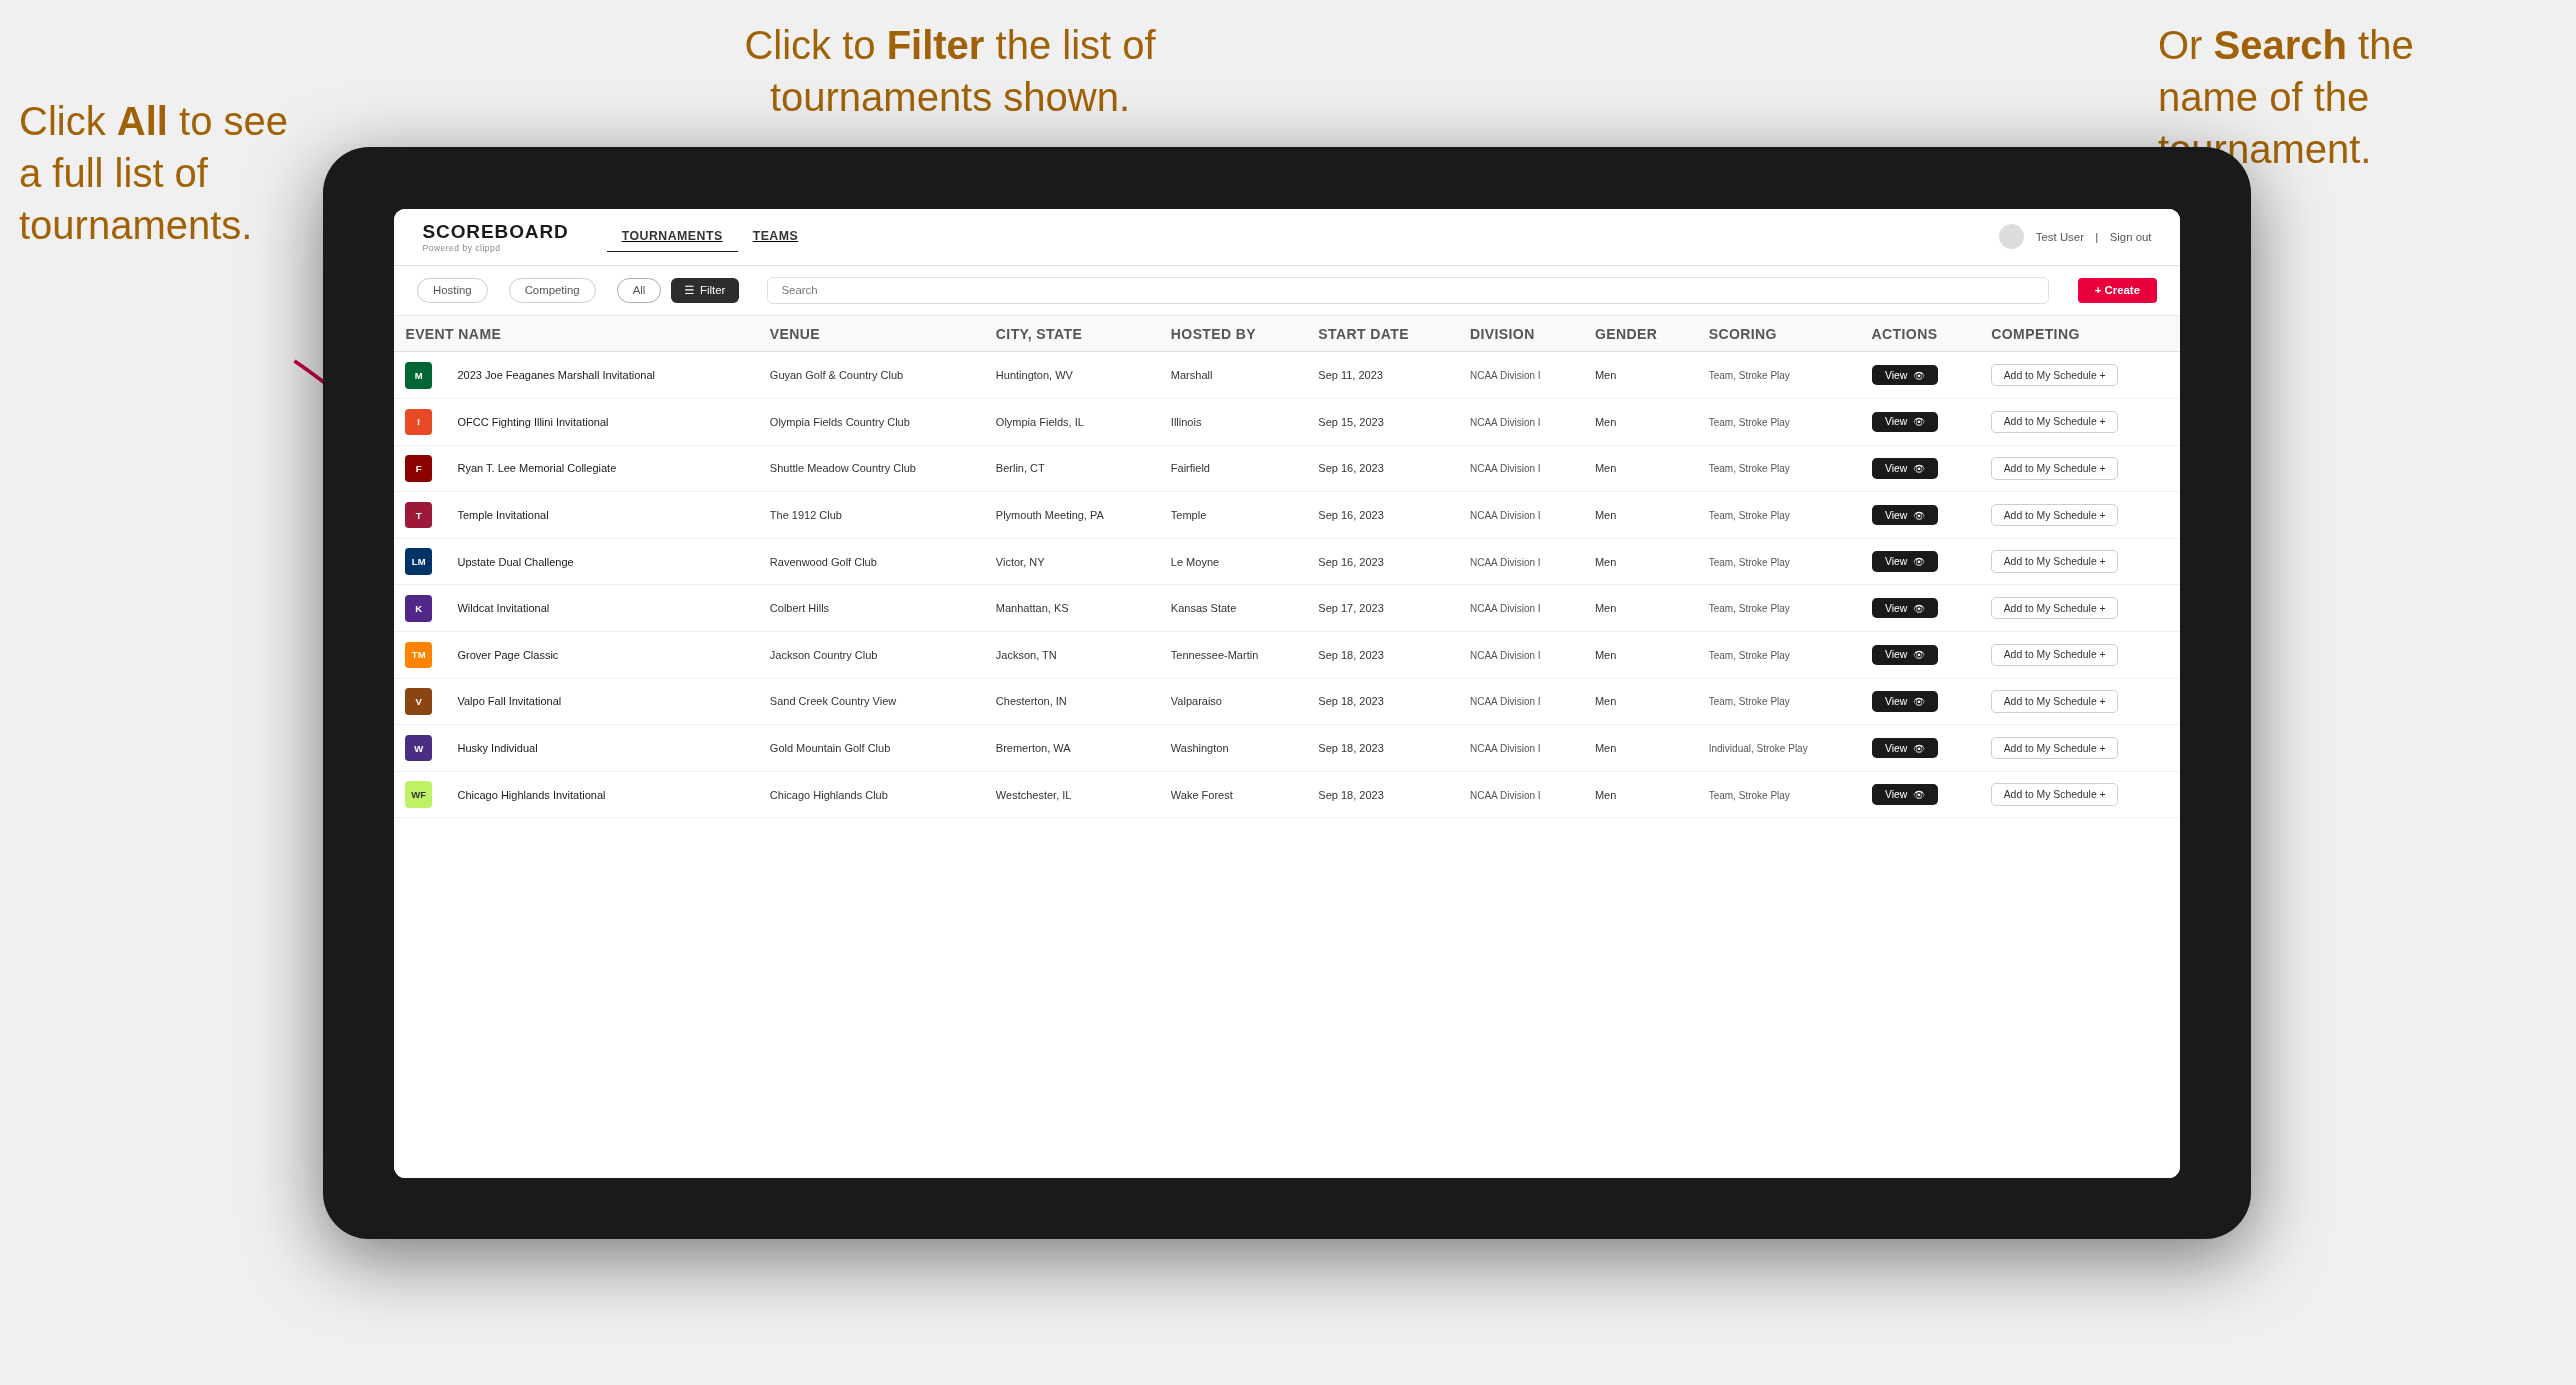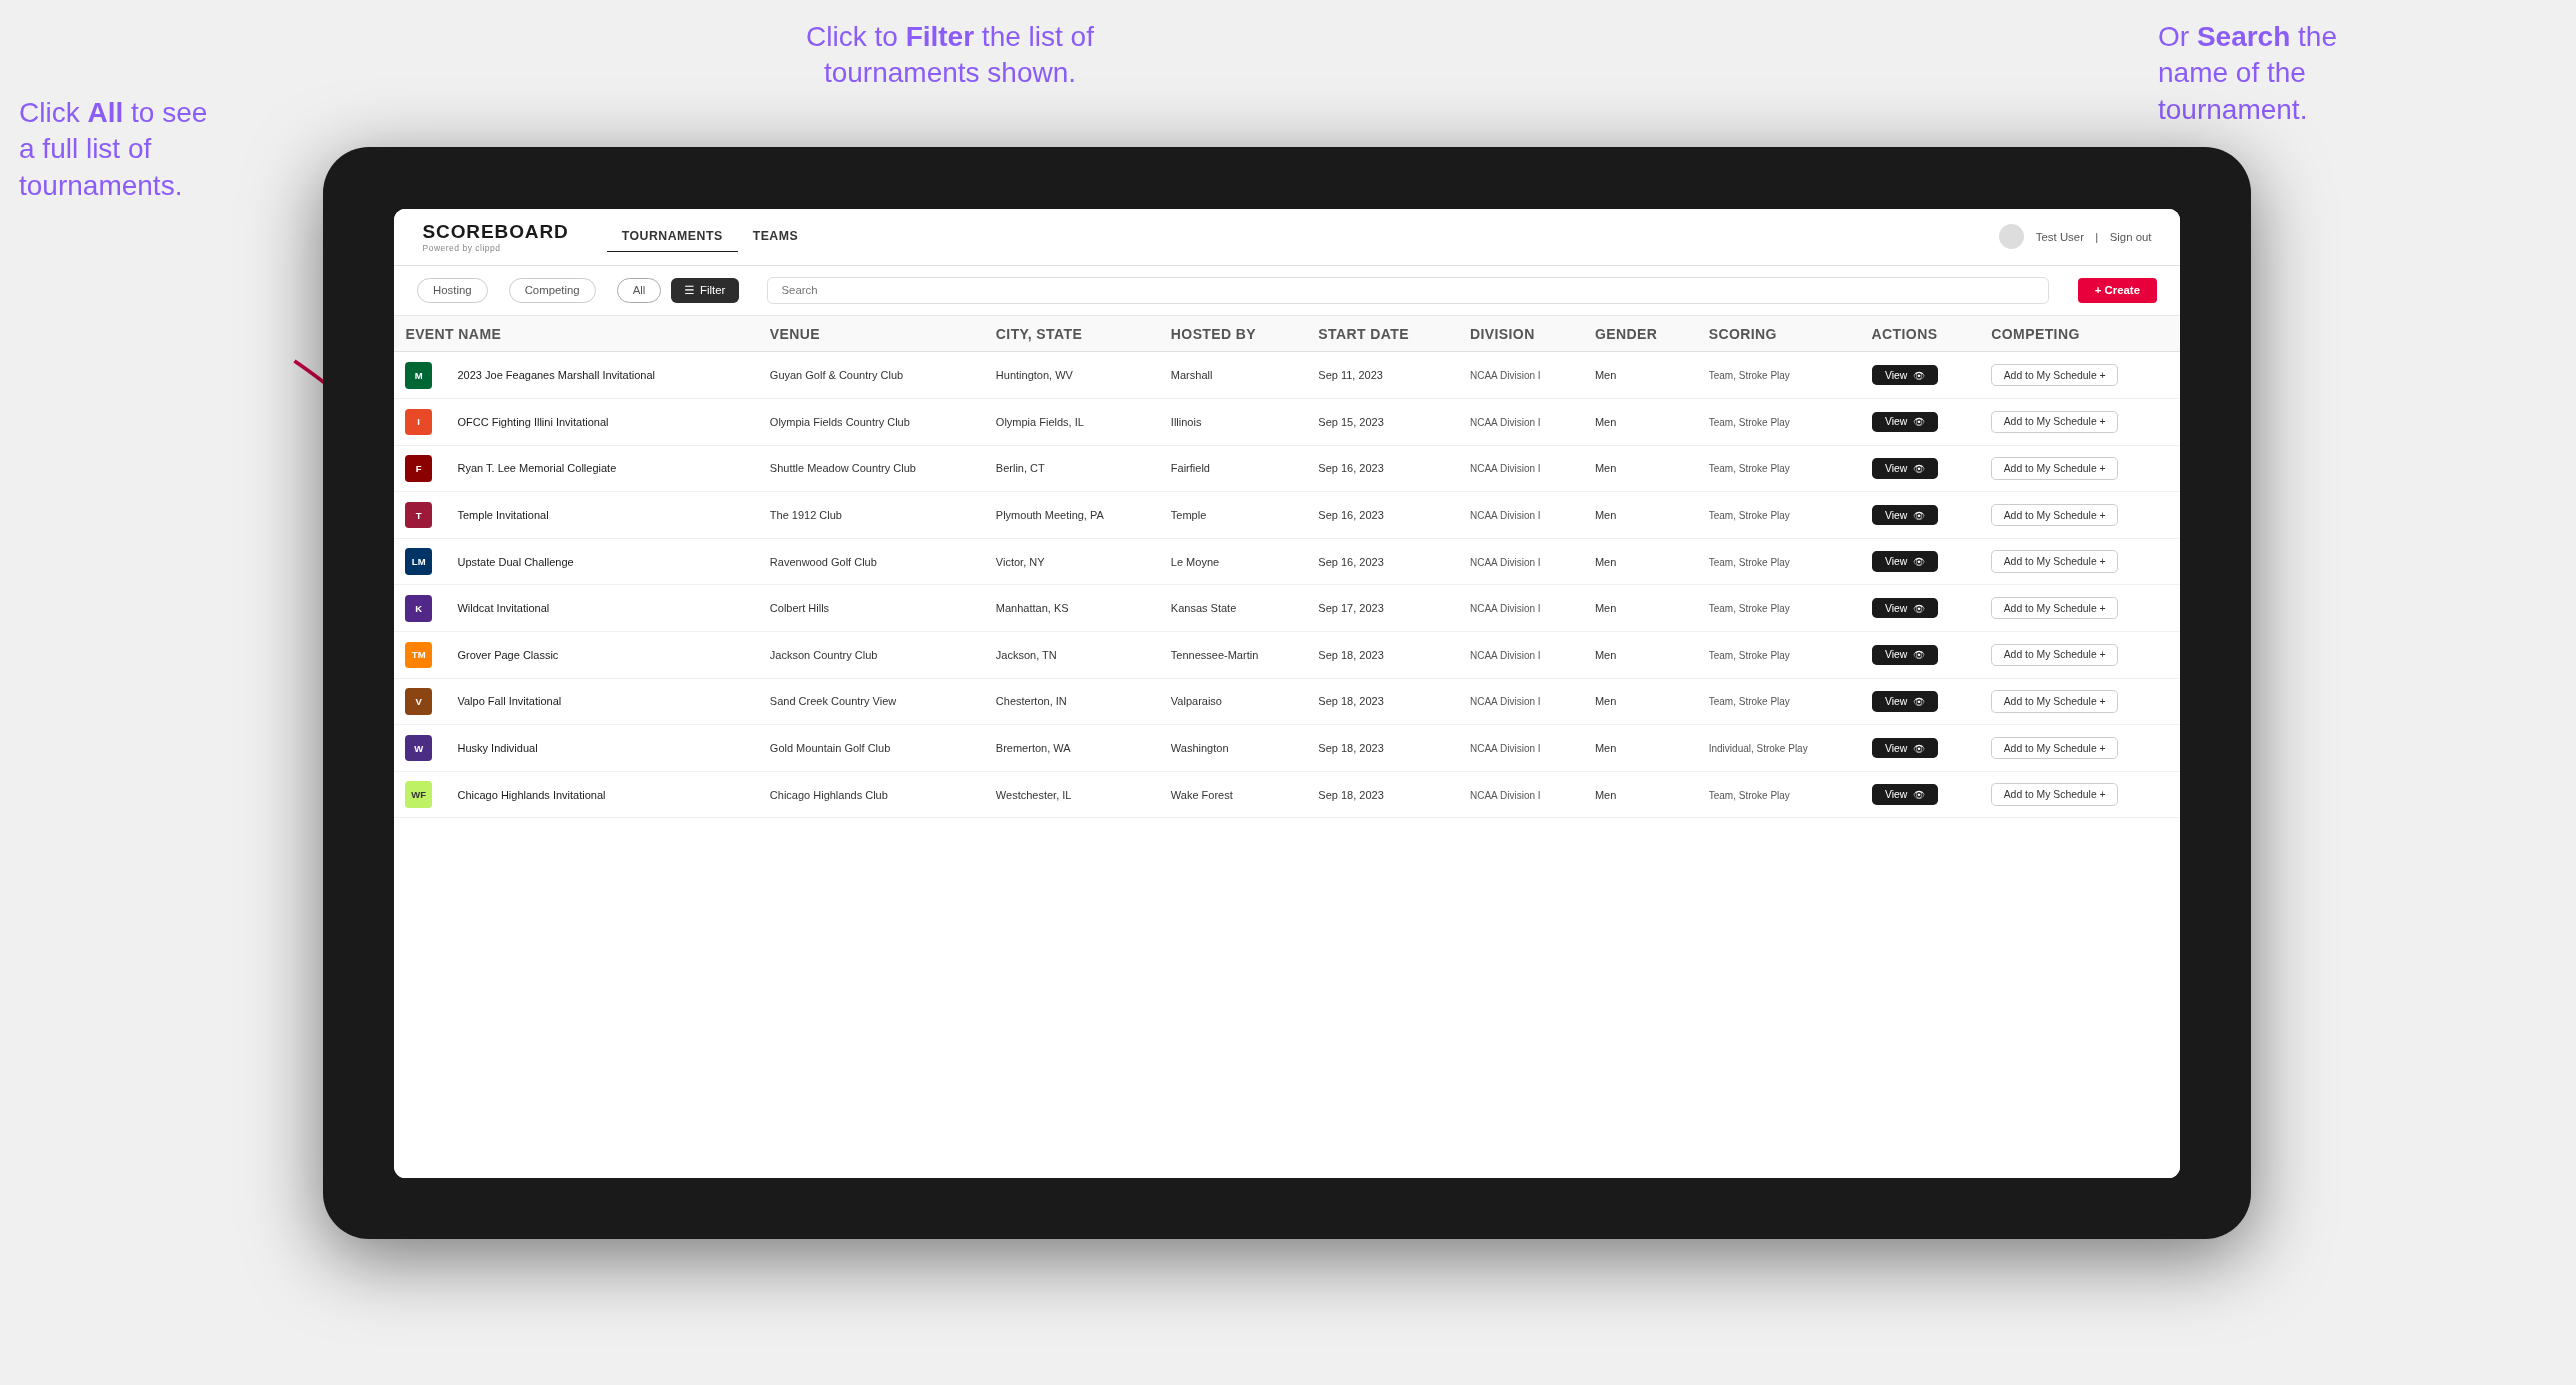--- a/index.html
+++ b/index.html
@@ -8,22 +8,22 @@
       font-family: -apple-system, BlinkMacSystemFont, 'Segoe UI', Arial, sans-serif;
       width: 2576px;
       height: 1386px;
       position: relative;
       overflow: hidden;
     }
 
     
     .annotation {
       position: absolute;
-      font-size: 28px;
-      color: #8b5cf6;
+      font-size: 40px;
+      color: #a16207;
       line-height: 1.3;
     }
     .annotation b { font-weight: 800; }
 
     .ann-top-center {
       top: 19px;
       left: 665px;
       width: 570px;
       text-align: center;
     }
@@ -91,20 +91,21 @@
     .logo-sub {
       font-size: 8.5px;
       color: #888;
       letter-spacing: 0.5px;
     }
 
     .nav-tabs {
       display: flex;
       gap: 0;
       margin-right: auto;
+      text-decoration: underline;
     }
 
     .nav-tab {
       font-size: 12.3px;
       font-weight: 600;
       color: #333;
       padding: 7.6px 15px;
       cursor: pointer;
       text-transform: uppercase;
       letter-spacing: 0.5px;

